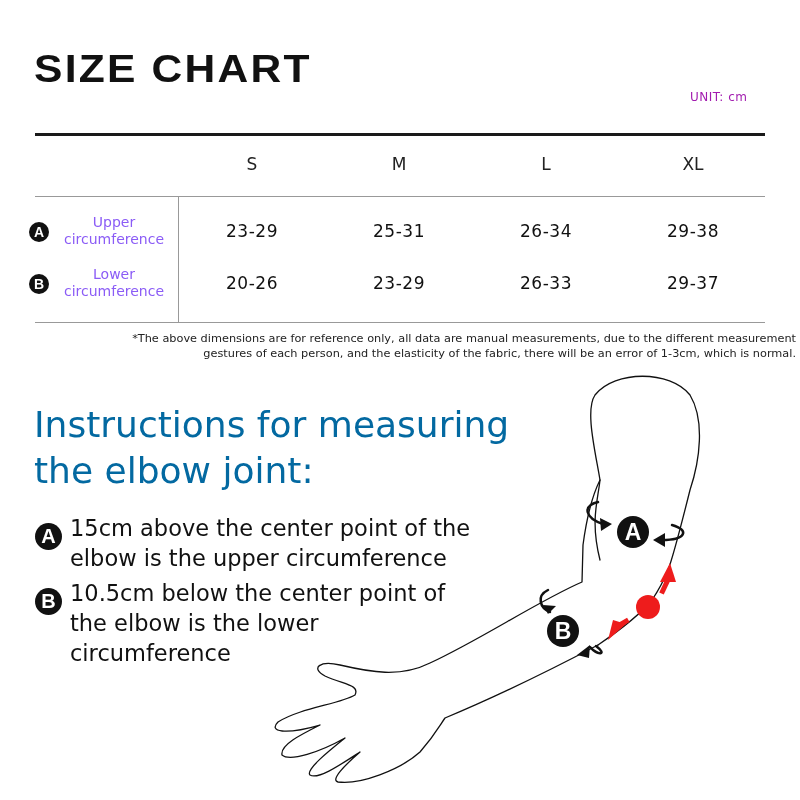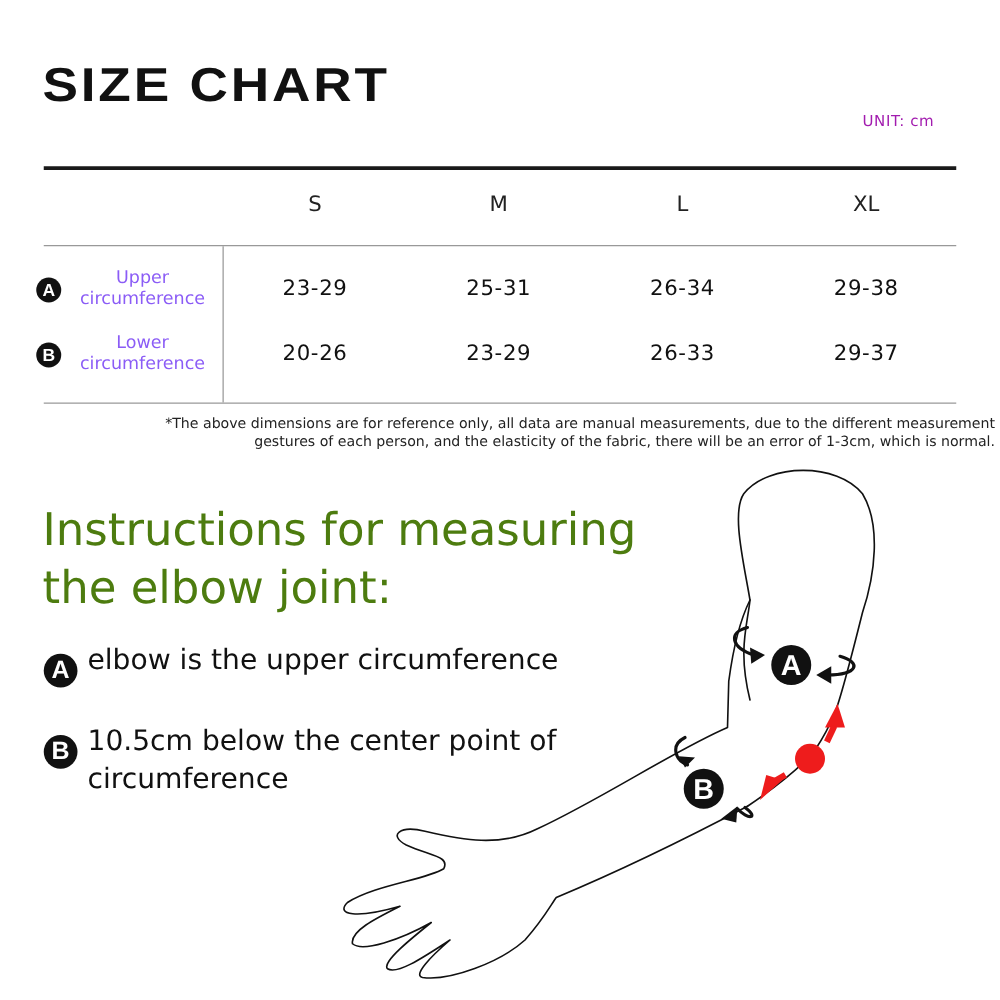--- a/index.html
+++ b/index.html
@@ -7,21 +7,21 @@
   .title { position: absolute; left: 34px; top: 48px; font-family: "Liberation Sans", sans-serif; font-weight: bold; font-size: 38px; letter-spacing: 2px; transform: scaleX(1.12); transform-origin: left; color: #111; }
   .unit { position: absolute; left: 690px; top: 90px; font-size: 12px; color: #a21caf; letter-spacing: 0.5px; }
   .rule-thick { position: absolute; left: 35px; top: 133px; width: 730px; height: 3px; background: #1a1a1a; }
   .rule-thin { position: absolute; left: 35px; width: 730px; height: 1px; background: #999; }
   .vline { position: absolute; left: 178px; top: 197px; width: 1px; height: 125px; background: #999; }
   .hdr { position: absolute; top: 154px; font-size: 17px; width: 80px; text-align: center; color: #222; }
   .cell { position: absolute; font-size: 17px; width: 100px; text-align: center; color: #111; letter-spacing: 0.5px; }
   .rowlabel { position: absolute; left: 56px; width: 116px; text-align: center; font-size: 14px; line-height: 17px; color: #8b5cf6; }
   .badge { position: absolute; width: 20px; height: 20px; border-radius: 50%; background: #111; color: #fff; font-family: "Liberation Sans", sans-serif; font-weight: bold; font-size: 14px; line-height: 20px; text-align: center; }
   .note { position: absolute; left: 36px; top: 331px; width: 760px; font-size: 11.3px; line-height: 15px; color: #222; text-align: right; }
-  .h2 { position: absolute; left: 34px; top: 402px; font-size: 36px; line-height: 46px; color: #4d7c0f; }
+  .h2 { position: absolute; left: 34px; top: 402px; font-size: 36px; line-height: 46px; color: #0369a1; }
   .instr { position: absolute; left: 70px; font-size: 22.5px; line-height: 30px; color: #111; width: 450px; }
   .ibadge { position: absolute; width: 27px; height: 27px; border-radius: 50%; background: #111; color: #fff; font-family: "Liberation Sans", sans-serif; font-weight: bold; font-size: 20px; line-height: 27px; text-align: center; }
   .arm { position: absolute; left: 0; top: 0; }
   .mbadge { position: absolute; width: 32px; height: 32px; border-radius: 50%; background: #111; color: #fff; font-family: "Liberation Sans", sans-serif; font-weight: bold; font-size: 23px; line-height: 32px; text-align: center; }
 </style>
 </head>
 <body>
 
 <div class="title">SIZE CHART</div>
 <div class="unit">UNIT: cm</div>
@@ -70,28 +70,30 @@
 </div>
 
 <div class="h2">
   <div>Instructions for measuring</div>
   <div>the elbow joint:</div>
 </div>
 
 <div>
   <div class="ibadge" style="left:35px; top:523px;">A</div>
   <div class="instr" style="top:513px;">
+    <div>15cm above the center point of the</div>
     <div>elbow is the upper circumference</div>
   </div>
 </div>
 
 <div>
   <div class="ibadge" style="left:35px; top:588px;">B</div>
   <div class="instr" style="top:578px;">
     <div>10.5cm below the center point of</div>
+    <div>the elbow is the lower</div>
     <div>circumference</div>
   </div>
 </div>
 
 <svg class="arm" width="800" height="800" viewBox="0 0 800 800">
   <g fill="none" stroke="#111" stroke-width="1.3" stroke-linejoin="round" stroke-linecap="round">
 
     <path d="M600 560 C 590 520, 598 500, 600 480 C 595 450, 585 410, 595 395 C 615 370, 670 370, 690 395 C 705 420, 700 460, 690 490 C 680 530, 672 560, 668 570"></path>
 
     <path d="M600 480 C 590 500, 585 530, 583 545 L 582 582 C 540 600, 480 640, 430 663 C 400 678, 370 672, 340 665 C 320 660, 310 668, 325 676 C 345 685, 360 685, 355 695 C 340 704, 300 708, 278 722 C 268 732, 285 735, 320 725 C 300 735, 280 745, 282 755 C 290 762, 320 752, 345 738 C 330 750, 305 770, 310 775 C 318 780, 340 765, 360 752 C 345 765, 330 780, 338 782 C 360 785, 400 770, 420 752 C 435 735, 440 725, 445 718 C 500 695, 560 665, 598 645"></path>

